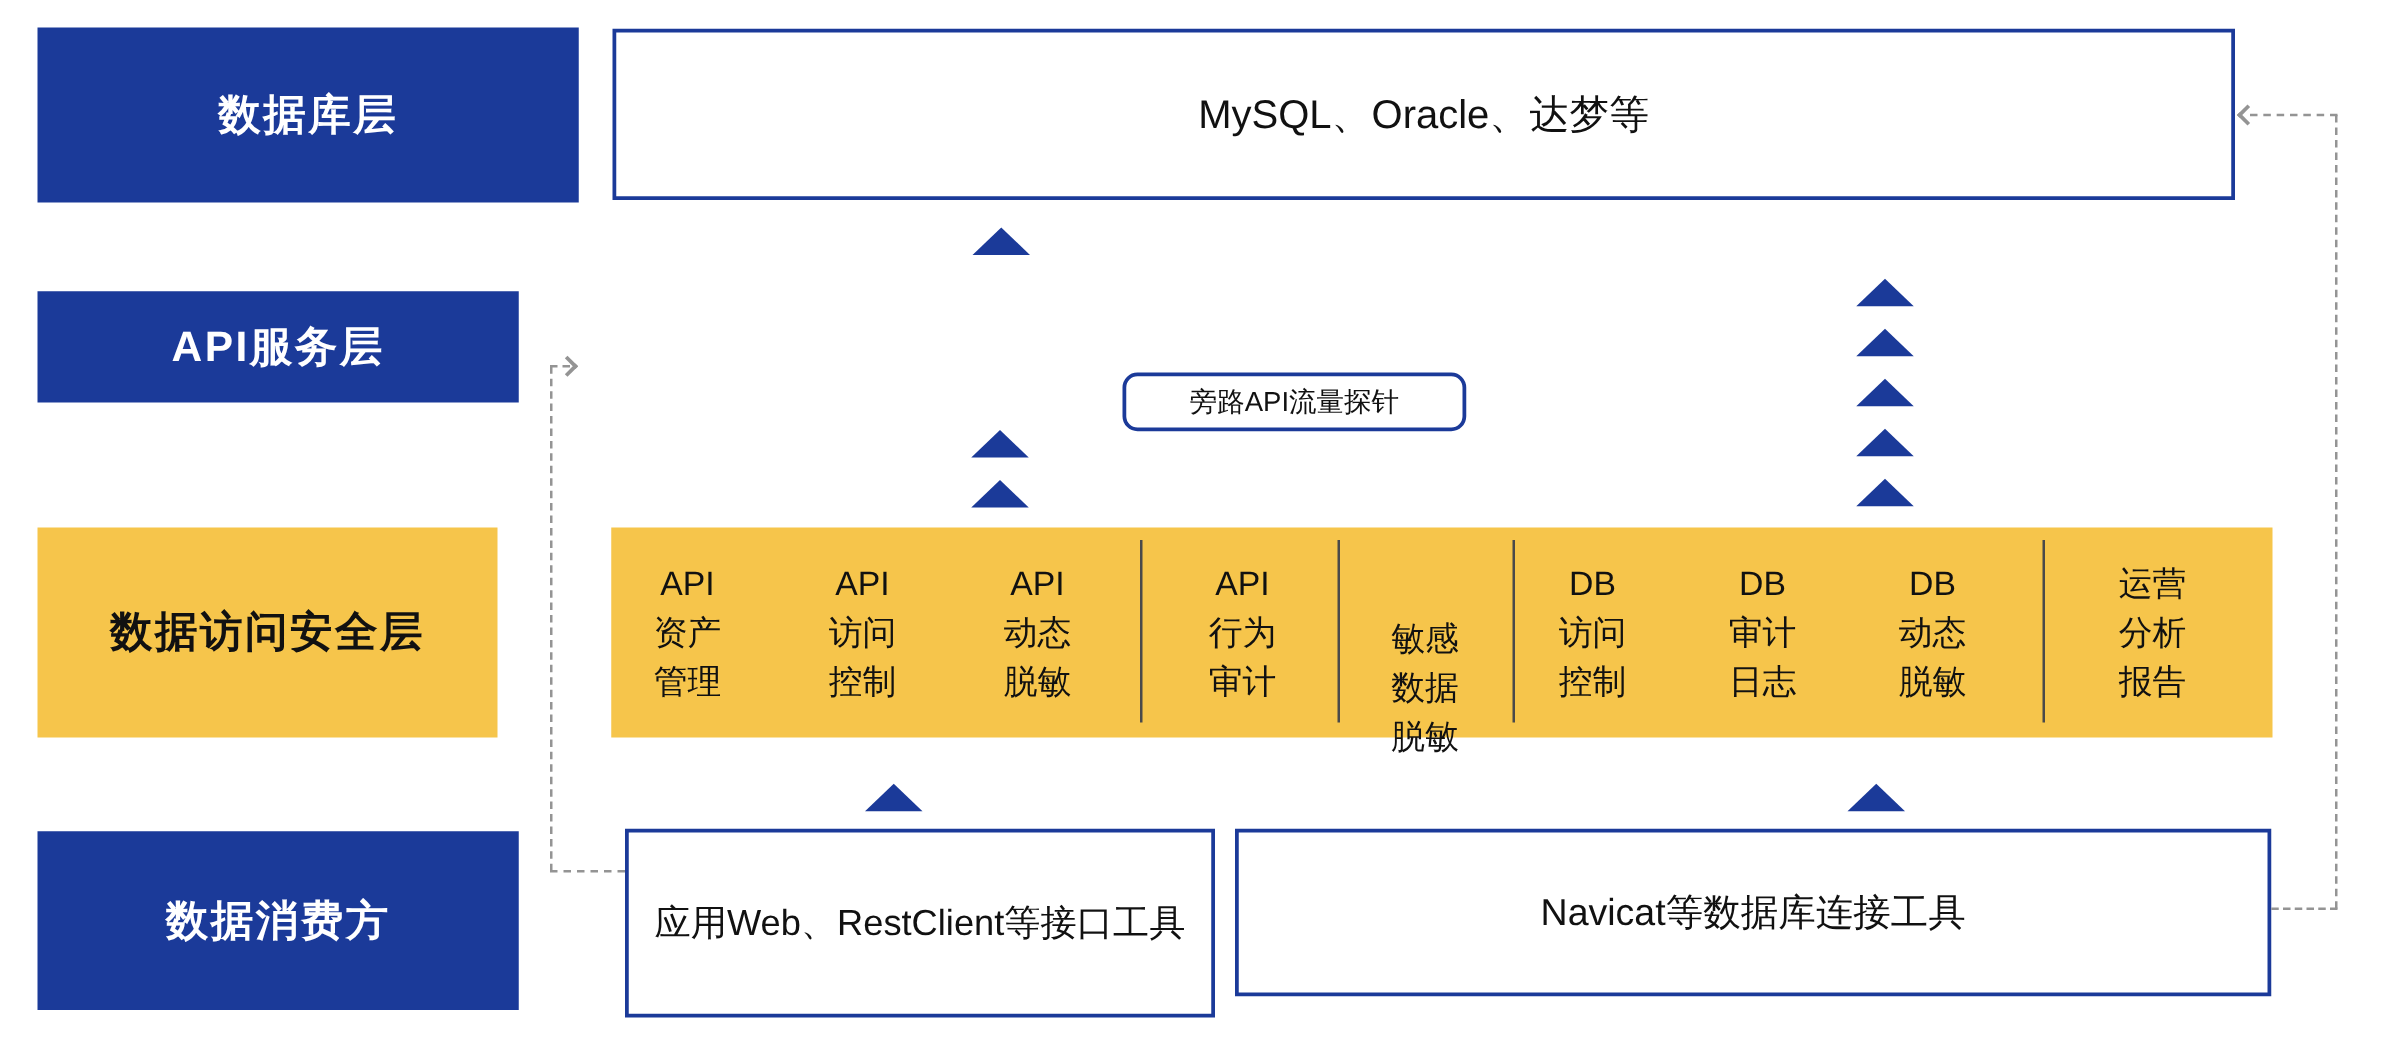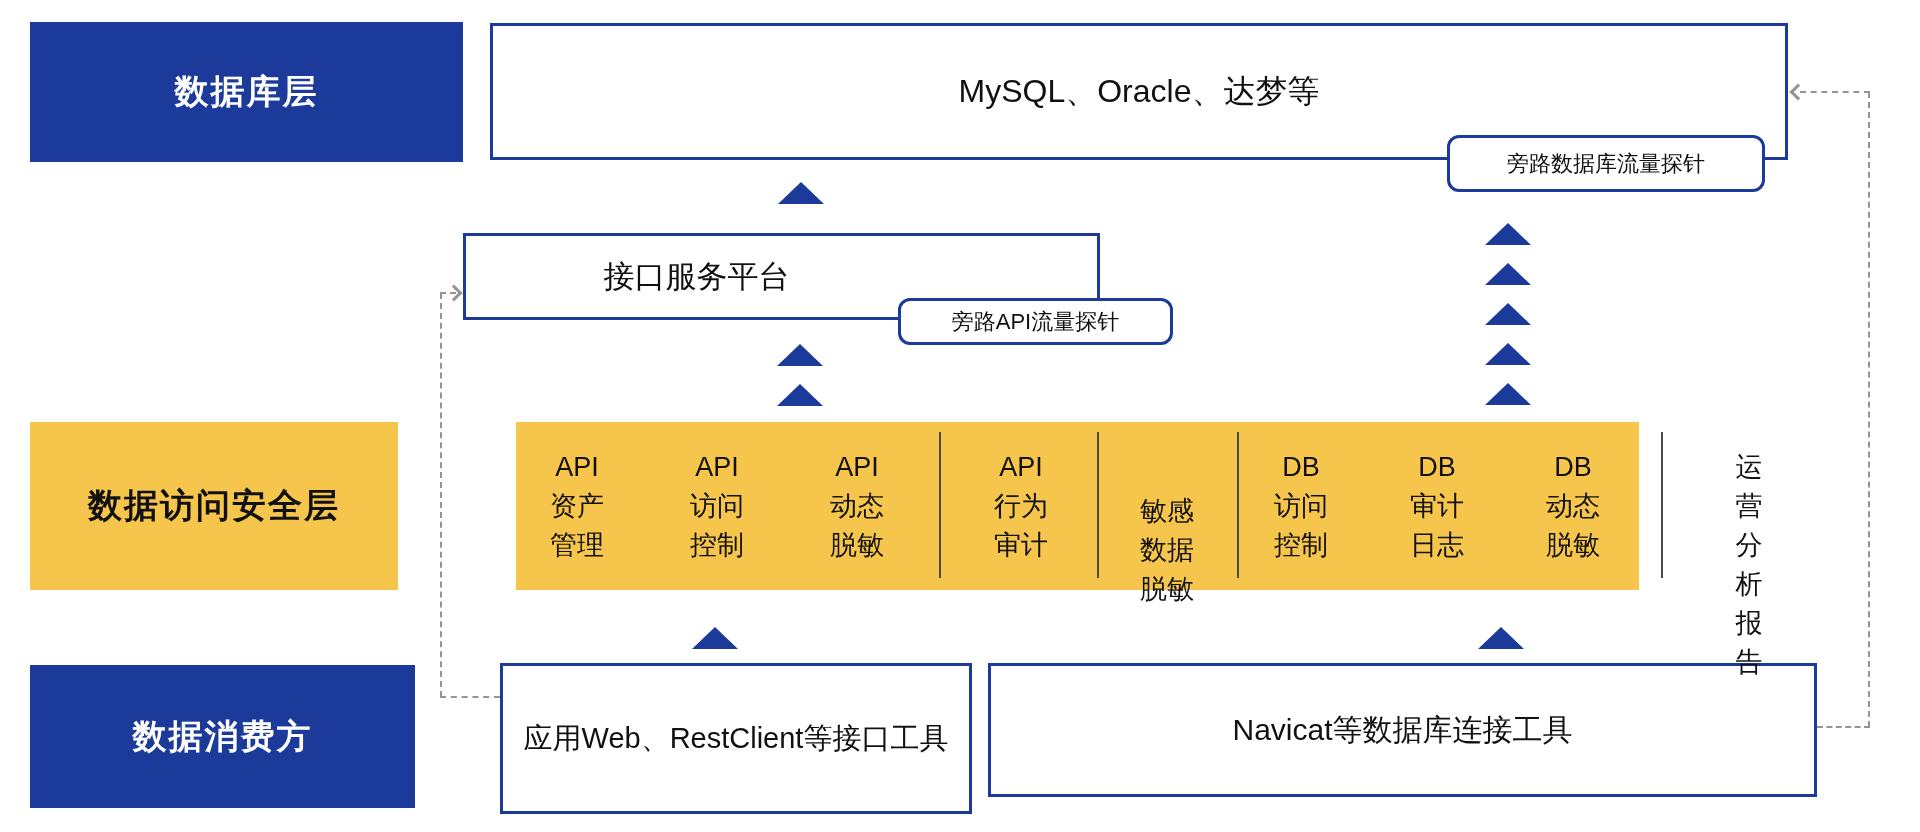--- a/index.html
+++ b/index.html
@@ -51,51 +51,48 @@
   .chev.right{border-top:3px solid var(--dash);border-right:3px solid var(--dash);transform:rotate(45deg);}
 </style>
 </head>
 <body>
 
 <div id="canvas">
 
   <div class="abs layer-label" style="left:30px;top:22px;width:433px;height:140px;">
     <span>数据库层</span>
   </div>
+  <div class="abs layer-label" style="left:30px;top:233px;width:385px;height:89px;">
+    <span>API服务层</span>
+  </div>
   <div class="abs layer-label yellow" style="left:30px;top:422px;width:368px;height:168px;">
     <span>数据访问安全层</span>
   </div>
   <div class="abs layer-label" style="left:30px;top:665px;width:385px;height:143px;">
     <span>数据消费方</span>
   </div>
 
   <div class="abs wbox" style="left:490px;top:23px;width:1298px;height:137px;font-size:32px;">
     <span>MySQL、Oracle、达梦等</span>
   </div>
 
-  <div class="abs wbox" style="left:463px;top:233px;width:637px;height:87px;padding-right:170px;">
-    <span>接口服务平台</span>
-  </div>
 
   <div class="abs wbox" style="left:500px;top:663px;width:472px;height:151px;font-size:29px;">
     <span>应用Web、RestClient等接口工具</span>
   </div>
 
   <div class="abs wbox" style="left:988px;top:663px;width:829px;height:134px;font-size:30px;">
     <span>Navicat等数据库连接工具</span>
   </div>
 
-  <div class="abs probe" style="left:1447px;top:135px;width:318px;height:57px;">
-    <span>旁路数据库流量探针</span>
-  </div>
   <div class="abs probe" style="left:898px;top:298px;width:275px;height:47px;">
     <span>旁路API流量探针</span>
   </div>
 
-  <div class="abs bar" style="left:516px;top:422px;width:1123px;height:168px;">
+  <div class="abs bar" style="left:489px;top:422px;width:1329px;height:168px;">
 
     <div class="col" style="left:61px;">
       <span>API</span>
       <span>资产</span>
       <span>管理</span>
     </div>
     <div class="col" style="left:201px;">
       <span>API</span>
       <span>访问</span>
       <span>控制</span>

